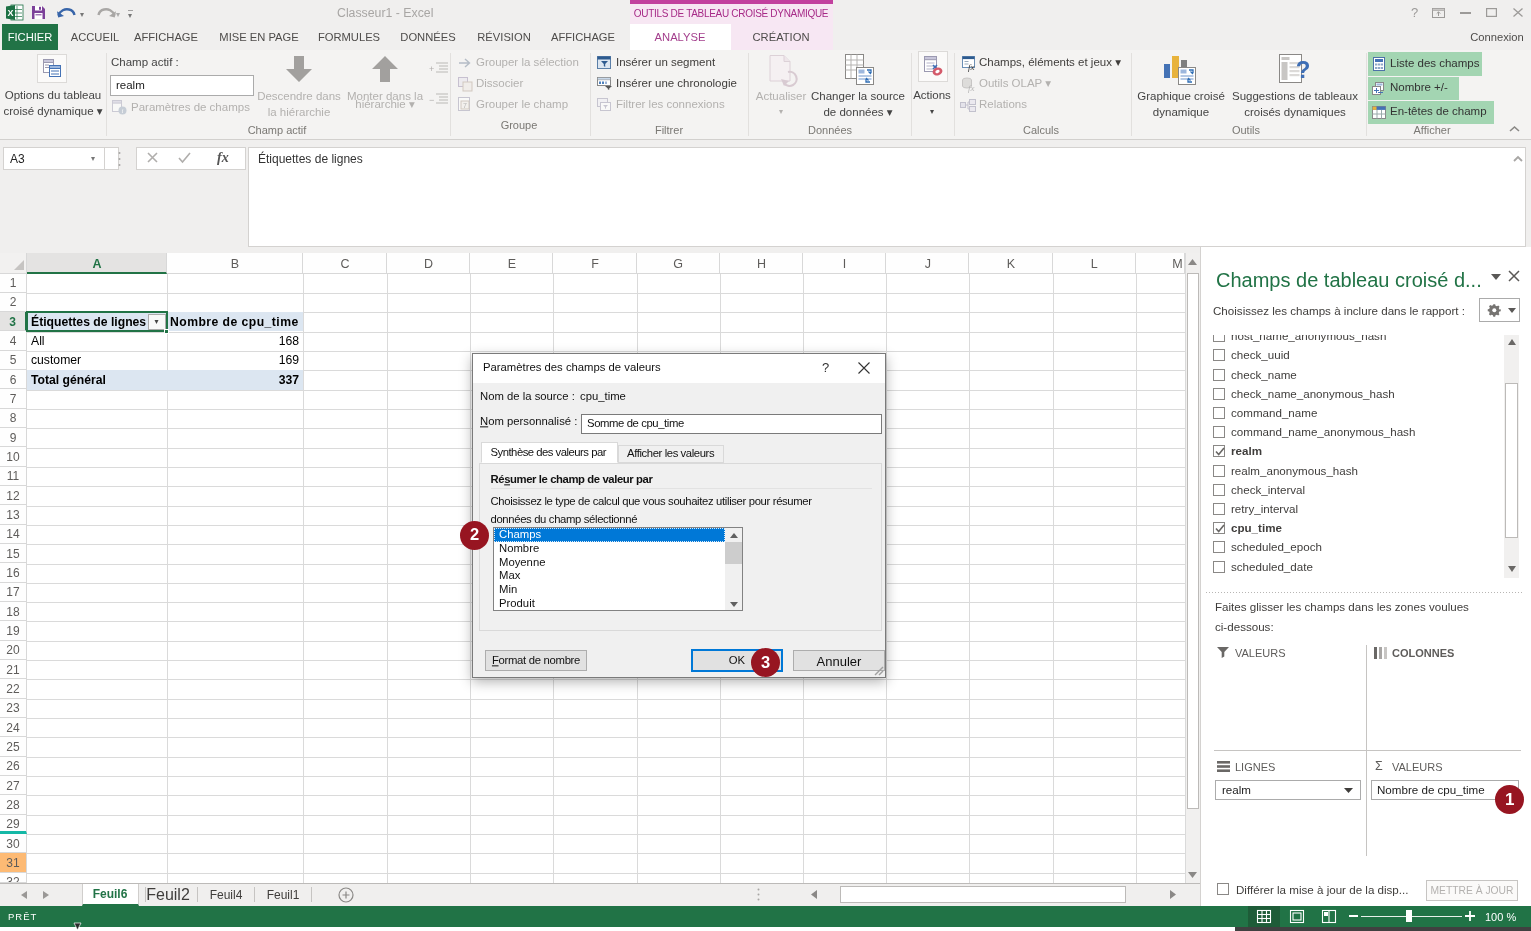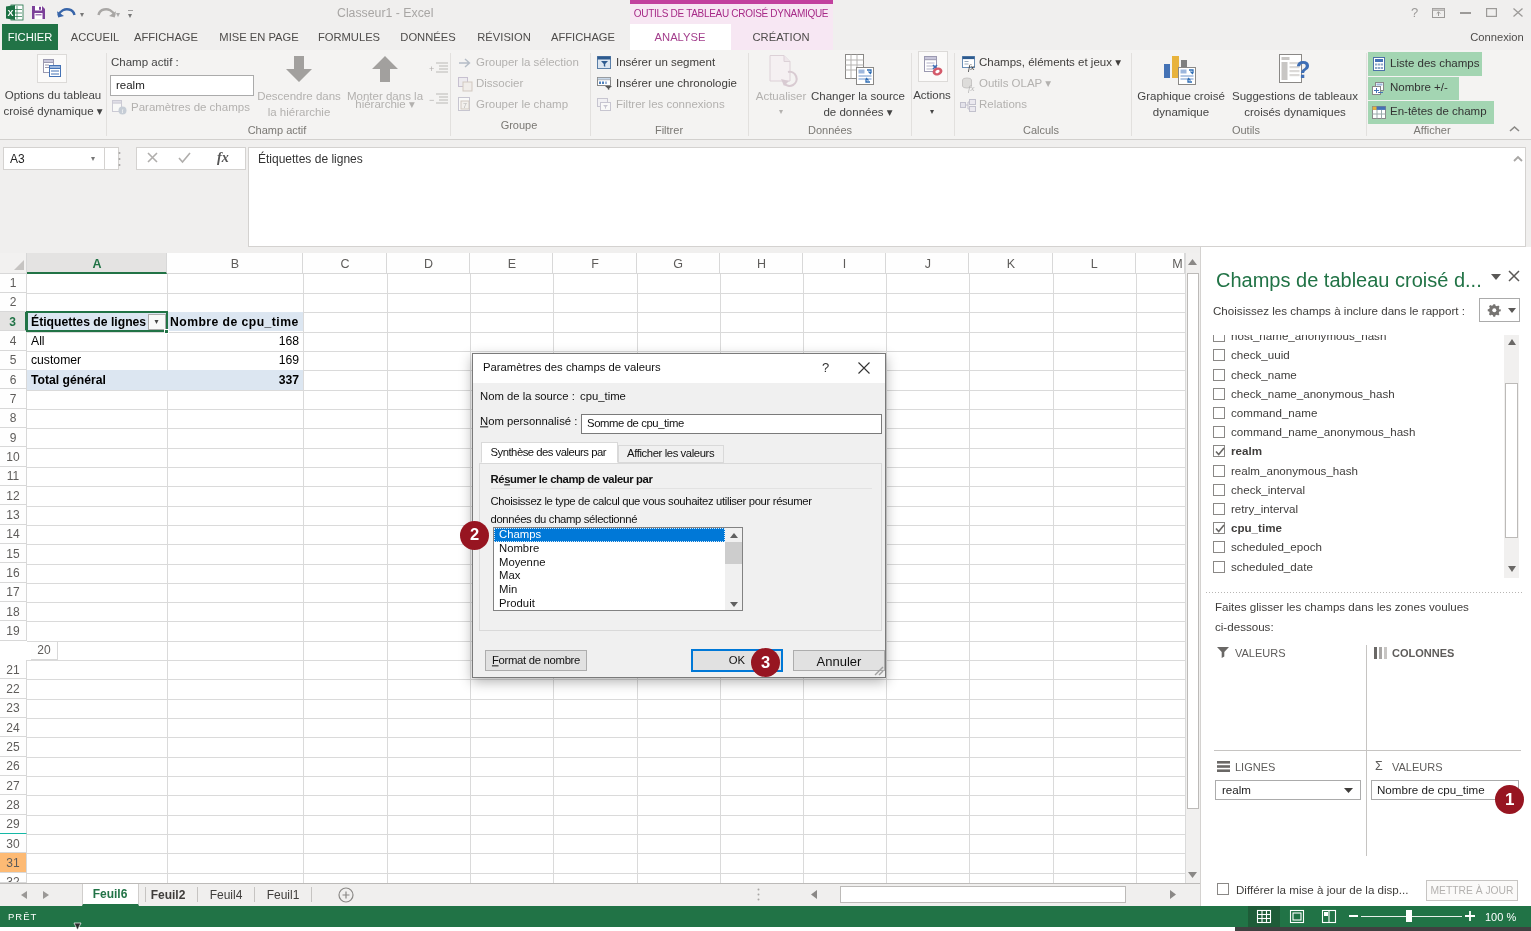--- a/index.html
+++ b/index.html
@@ -395,21 +395,21 @@
   </div>
 <div class="ab" style="left:0px;top:582.78px;width:27px;height:19.33px;background:#FEFEFE;border-right:1px solid #D8D8D8;border-bottom:1px solid #D8D8D8;">
     <div class="t" style="left:50%;top:9.665px;transform:translate(-50%,-50%);font-size:12px;color:#5E5C5A;font-weight:normal">17</div>
   </div>
 <div class="ab" style="left:0px;top:602.1099999999999px;width:27px;height:19.33px;background:#FEFEFE;border-right:1px solid #D8D8D8;border-bottom:1px solid #D8D8D8;">
     <div class="t" style="left:50%;top:9.665px;transform:translate(-50%,-50%);font-size:12px;color:#5E5C5A;font-weight:normal">18</div>
   </div>
 <div class="ab" style="left:0px;top:621.4399999999999px;width:27px;height:19.33px;background:#FEFEFE;border-right:1px solid #D8D8D8;border-bottom:1px solid #D8D8D8;">
     <div class="t" style="left:50%;top:9.665px;transform:translate(-50%,-50%);font-size:12px;color:#5E5C5A;font-weight:normal">19</div>
   </div>
-<div class="ab" style="left:0px;top:640.77px;width:27px;height:19.33px;background:#FEFEFE;border-right:1px solid #D8D8D8;border-bottom:1px solid #D8D8D8;margin-left:31px;">
+<div class="ab" style="left:0px;top:640.77px;width:27px;height:19.33px;background:#FEFEFE;border-right:1px solid #D8D8D8;border-bottom:1px solid #D8D8D8;">
     <div class="t" style="left:50%;top:9.665px;transform:translate(-50%,-50%);font-size:12px;color:#5E5C5A;font-weight:normal">20</div>
   </div>
 <div class="ab" style="left:0px;top:660.0999999999999px;width:27px;height:19.33px;background:#FEFEFE;border-right:1px solid #D8D8D8;border-bottom:1px solid #D8D8D8;">
     <div class="t" style="left:50%;top:9.665px;transform:translate(-50%,-50%);font-size:12px;color:#5E5C5A;font-weight:normal">21</div>
   </div>
 <div class="ab" style="left:0px;top:679.43px;width:27px;height:19.33px;background:#FEFEFE;border-right:1px solid #D8D8D8;border-bottom:1px solid #D8D8D8;">
     <div class="t" style="left:50%;top:9.665px;transform:translate(-50%,-50%);font-size:12px;color:#5E5C5A;font-weight:normal">22</div>
   </div>
 <div class="ab" style="left:0px;top:698.76px;width:27px;height:19.33px;background:#FEFEFE;border-right:1px solid #D8D8D8;border-bottom:1px solid #D8D8D8;">
     <div class="t" style="left:50%;top:9.665px;transform:translate(-50%,-50%);font-size:12px;color:#5E5C5A;font-weight:normal">23</div>
@@ -422,21 +422,21 @@
   </div>
 <div class="ab" style="left:0px;top:756.75px;width:27px;height:19.33px;background:#FEFEFE;border-right:1px solid #D8D8D8;border-bottom:1px solid #D8D8D8;">
     <div class="t" style="left:50%;top:9.665px;transform:translate(-50%,-50%);font-size:12px;color:#5E5C5A;font-weight:normal">26</div>
   </div>
 <div class="ab" style="left:0px;top:776.0799999999999px;width:27px;height:19.33px;background:#FEFEFE;border-right:1px solid #D8D8D8;border-bottom:1px solid #D8D8D8;">
     <div class="t" style="left:50%;top:9.665px;transform:translate(-50%,-50%);font-size:12px;color:#5E5C5A;font-weight:normal">27</div>
   </div>
 <div class="ab" style="left:0px;top:795.41px;width:27px;height:19.33px;background:#FEFEFE;border-right:1px solid #D8D8D8;border-bottom:1px solid #D8D8D8;">
     <div class="t" style="left:50%;top:9.665px;transform:translate(-50%,-50%);font-size:12px;color:#5E5C5A;font-weight:normal">28</div>
   </div>
-<div class="ab" style="left:0px;top:814.74px;width:27px;height:19.33px;background:#FEFEFE;border-right:1px solid #D8D8D8;border-bottom:1px solid #14b8a6;">
+<div class="ab" style="left:0px;top:814.74px;width:27px;height:19.33px;background:#FEFEFE;border-right:1px solid #D8D8D8;border-bottom:3px solid #14b8a6;">
     <div class="t" style="left:50%;top:9.665px;transform:translate(-50%,-50%);font-size:12px;color:#5E5C5A;font-weight:normal">29</div>
   </div>
 <div class="ab" style="left:0px;top:834.0699999999999px;width:27px;height:19.33px;background:#FEFEFE;border-right:1px solid #D8D8D8;border-bottom:1px solid #D8D8D8;">
     <div class="t" style="left:50%;top:9.665px;transform:translate(-50%,-50%);font-size:12px;color:#5E5C5A;font-weight:normal">30</div>
   </div>
 <div class="ab" style="left:0px;top:853.4px;width:27px;height:19.33px;background:#fdba74;border-right:1px solid #D8D8D8;border-bottom:1px solid #D8D8D8;">
     <div class="t" style="left:50%;top:9.665px;transform:translate(-50%,-50%);font-size:12px;color:#5E5C5A;font-weight:normal">31</div>
   </div>
 <div class="ab" style="left:0px;top:872.7299999999999px;width:27px;height:10.270000000000095px;background:#FEFEFE;border-right:1px solid #D8D8D8;border-bottom:1px solid #D8D8D8;overflow:hidden;">
     <div class="t" style="left:50%;top:9.665px;transform:translate(-50%,-50%);font-size:12px;color:#5E5C5A;font-weight:normal">32</div>
@@ -510,21 +510,21 @@
   </svg>
 <div class="ab" style="left:0px;top:883px;width:1200px;height:23px;background:#F0EFEE;border-top:1px solid #BCBAB8;"></div>
 <svg style="left:21px;top:891px" width="6" height="8" viewBox="0 0 6 8">
     <path d="M6 0 L0 4 L6 8 Z" fill="#9A9896"></path>
   </svg>
 <svg style="left:43px;top:891px" width="6" height="8" viewBox="0 0 6 8">
     <path d="M0 0 L6 4 L0 8 Z" fill="#9A9896"></path>
   </svg>
 <div class="ab" style="left:82px;top:884px;width:57px;height:22px;background:#FFFFFF;border-bottom:2px solid #217346;border-left:1px solid #D0CECC;border-right:1px solid #D0CECC;"></div>
 <div class="t" style="left:110px;top:894px;transform:translate(-50%,-50%);font-size:12px;color:#217346;font-weight:bold;">Feuil6</div>
-<div class="t" style="left:168px;top:894.5px;transform:translate(-50%,-50%);font-size:12px;color:#3F3D3B;font-weight:bold;">Feuil2</div>
+<div class="t" style="left:168px;top:894.5px;transform:translate(-50%,-50%);font-size:16px;color:#3F3D3B;font-weight:normal;">Feuil2</div>
 <div class="t" style="left:226px;top:894.5px;transform:translate(-50%,-50%);font-size:12px;color:#3F3D3B;font-weight:normal;">Feuil4</div>
 <div class="t" style="left:283px;top:894.5px;transform:translate(-50%,-50%);font-size:12px;color:#3F3D3B;font-weight:normal;">Feuil1</div>
 <div class="ab" style="left:145px;top:887px;width:1px;height:15px;background:#C6C4C2;"></div>
 <div class="ab" style="left:197px;top:887px;width:1px;height:15px;background:#C6C4C2;"></div>
 <div class="ab" style="left:254px;top:887px;width:1px;height:15px;background:#C6C4C2;"></div>
 <div class="ab" style="left:311px;top:887px;width:1px;height:15px;background:#C6C4C2;"></div>
 <svg style="left:338px;top:887px" width="16" height="16" viewBox="0 0 16 16">
     <circle cx="8" cy="8" r="7" fill="none" stroke="#8A8886" stroke-width="1.2"></circle>
     <path d="M8 4.5 V11.5 M4.5 8 H11.5" stroke="#8A8886" stroke-width="1.2"></path>
   </svg>

